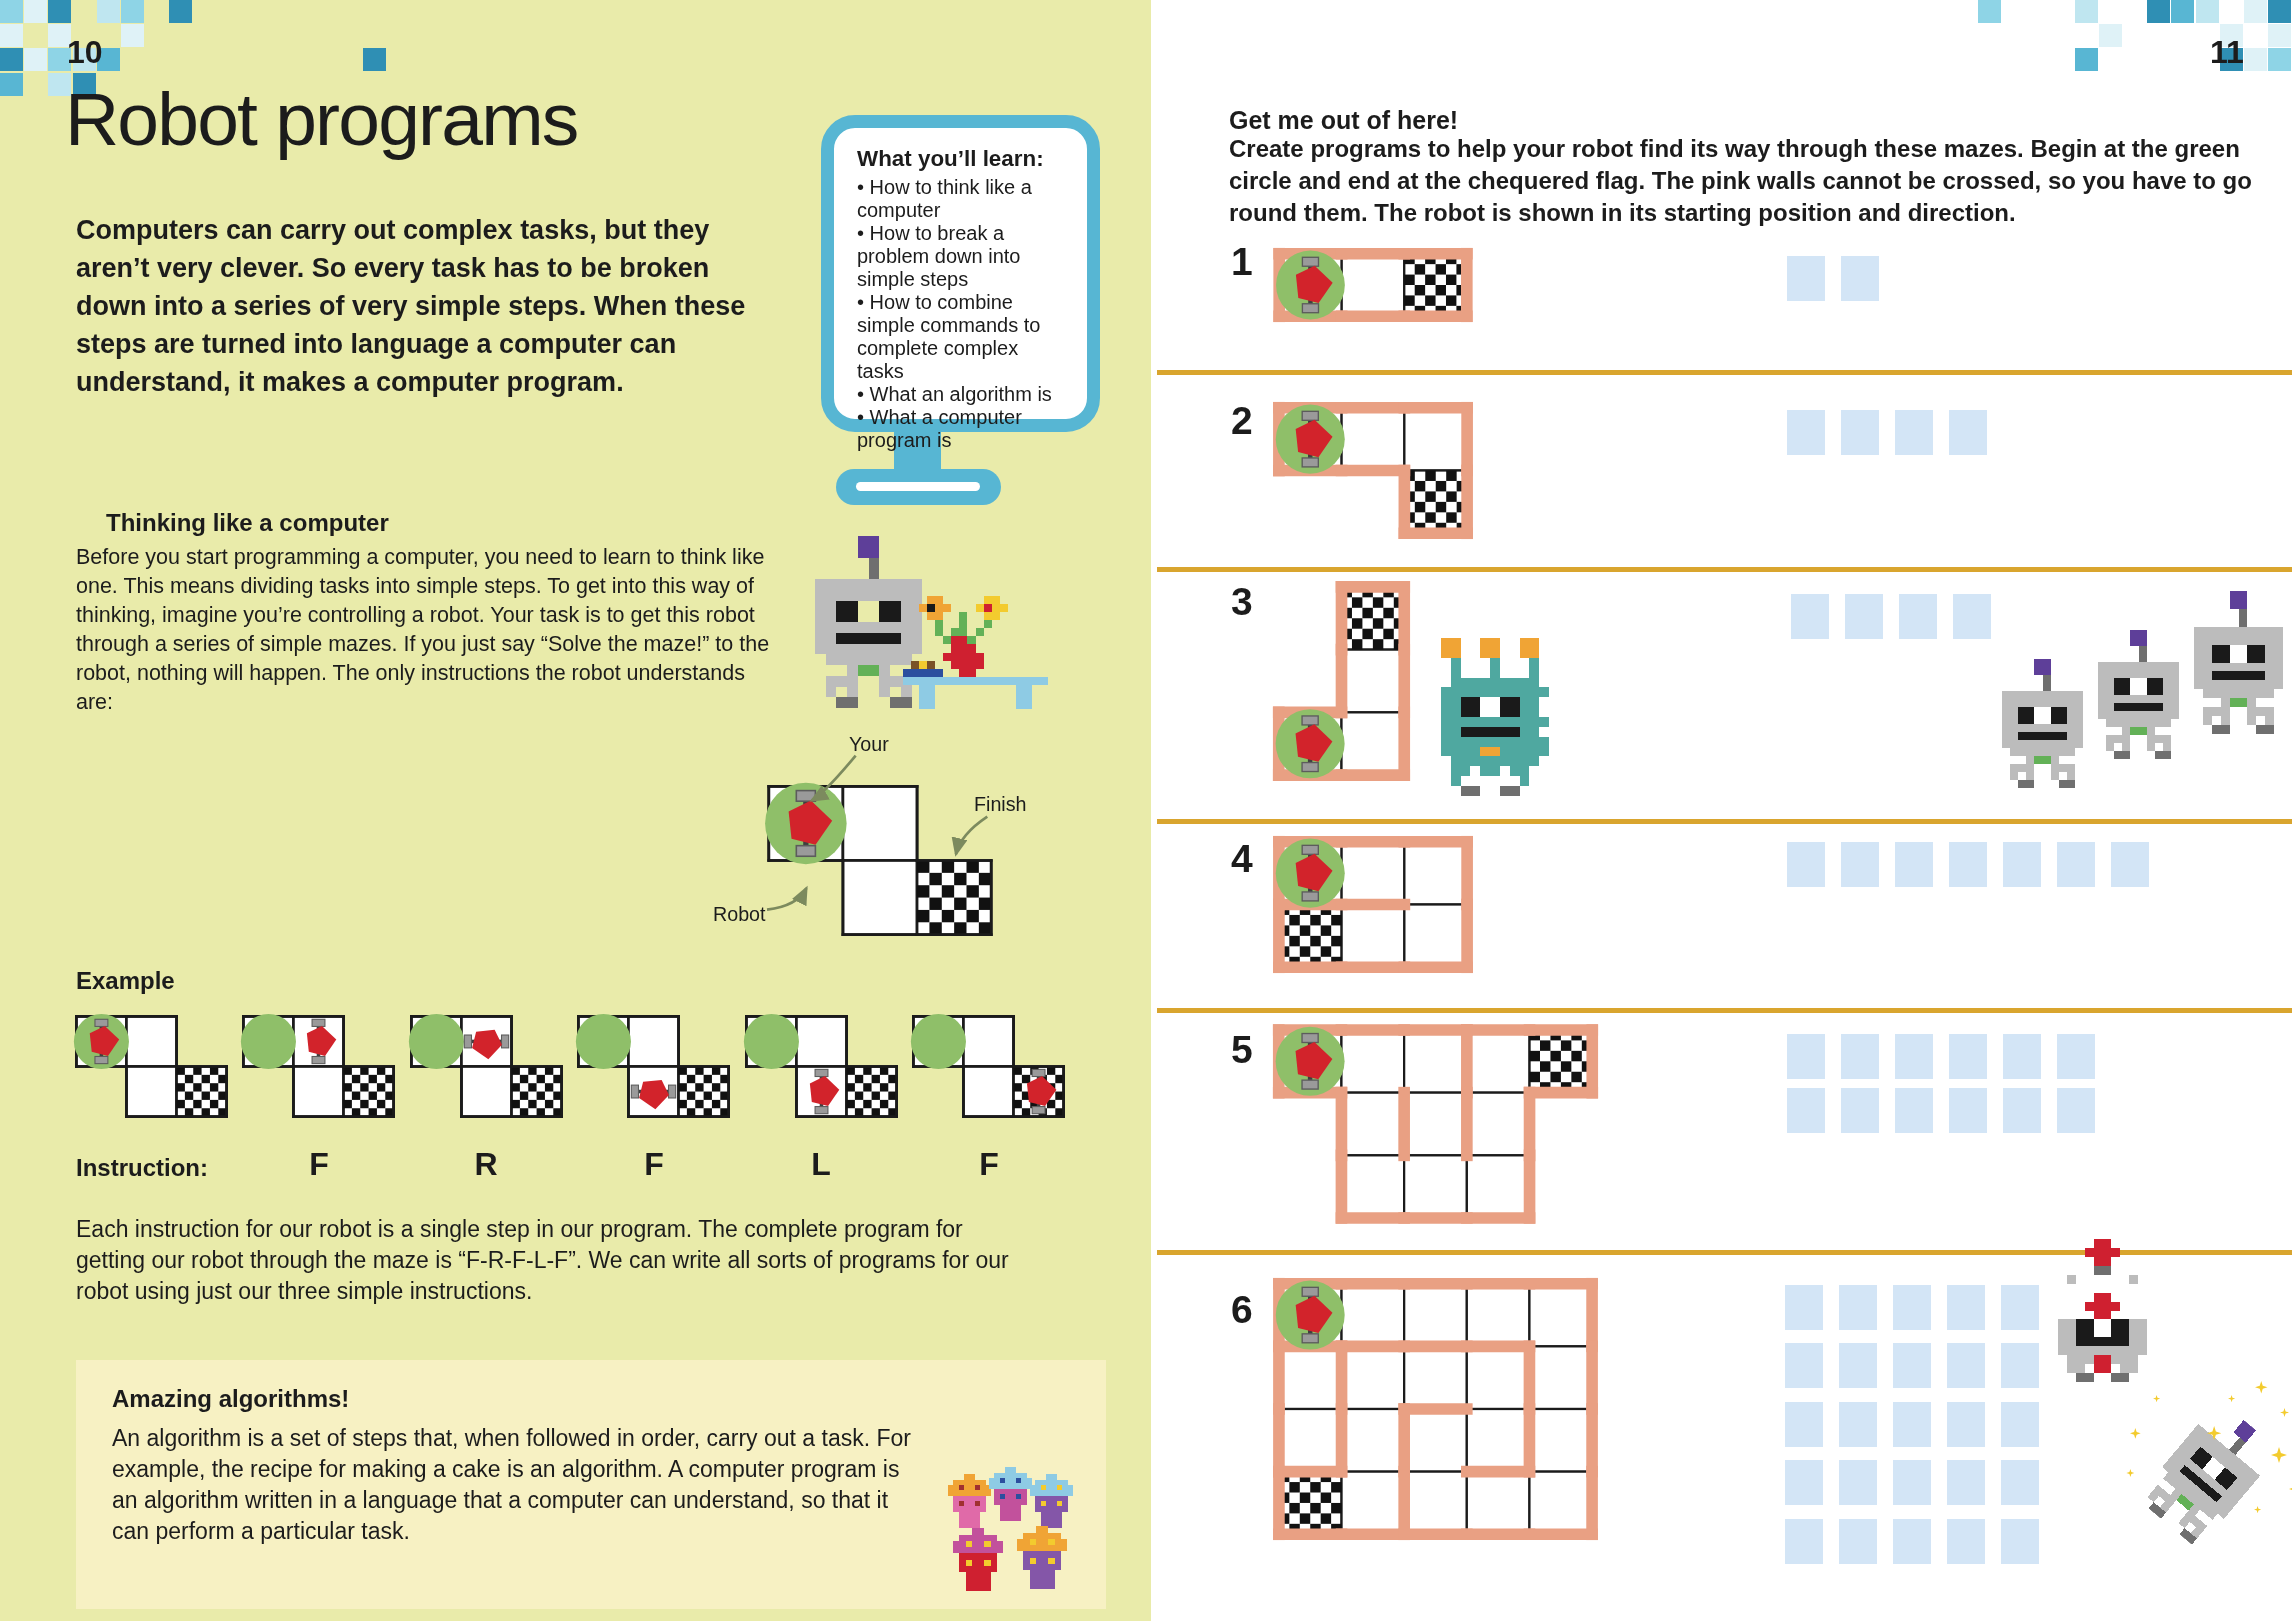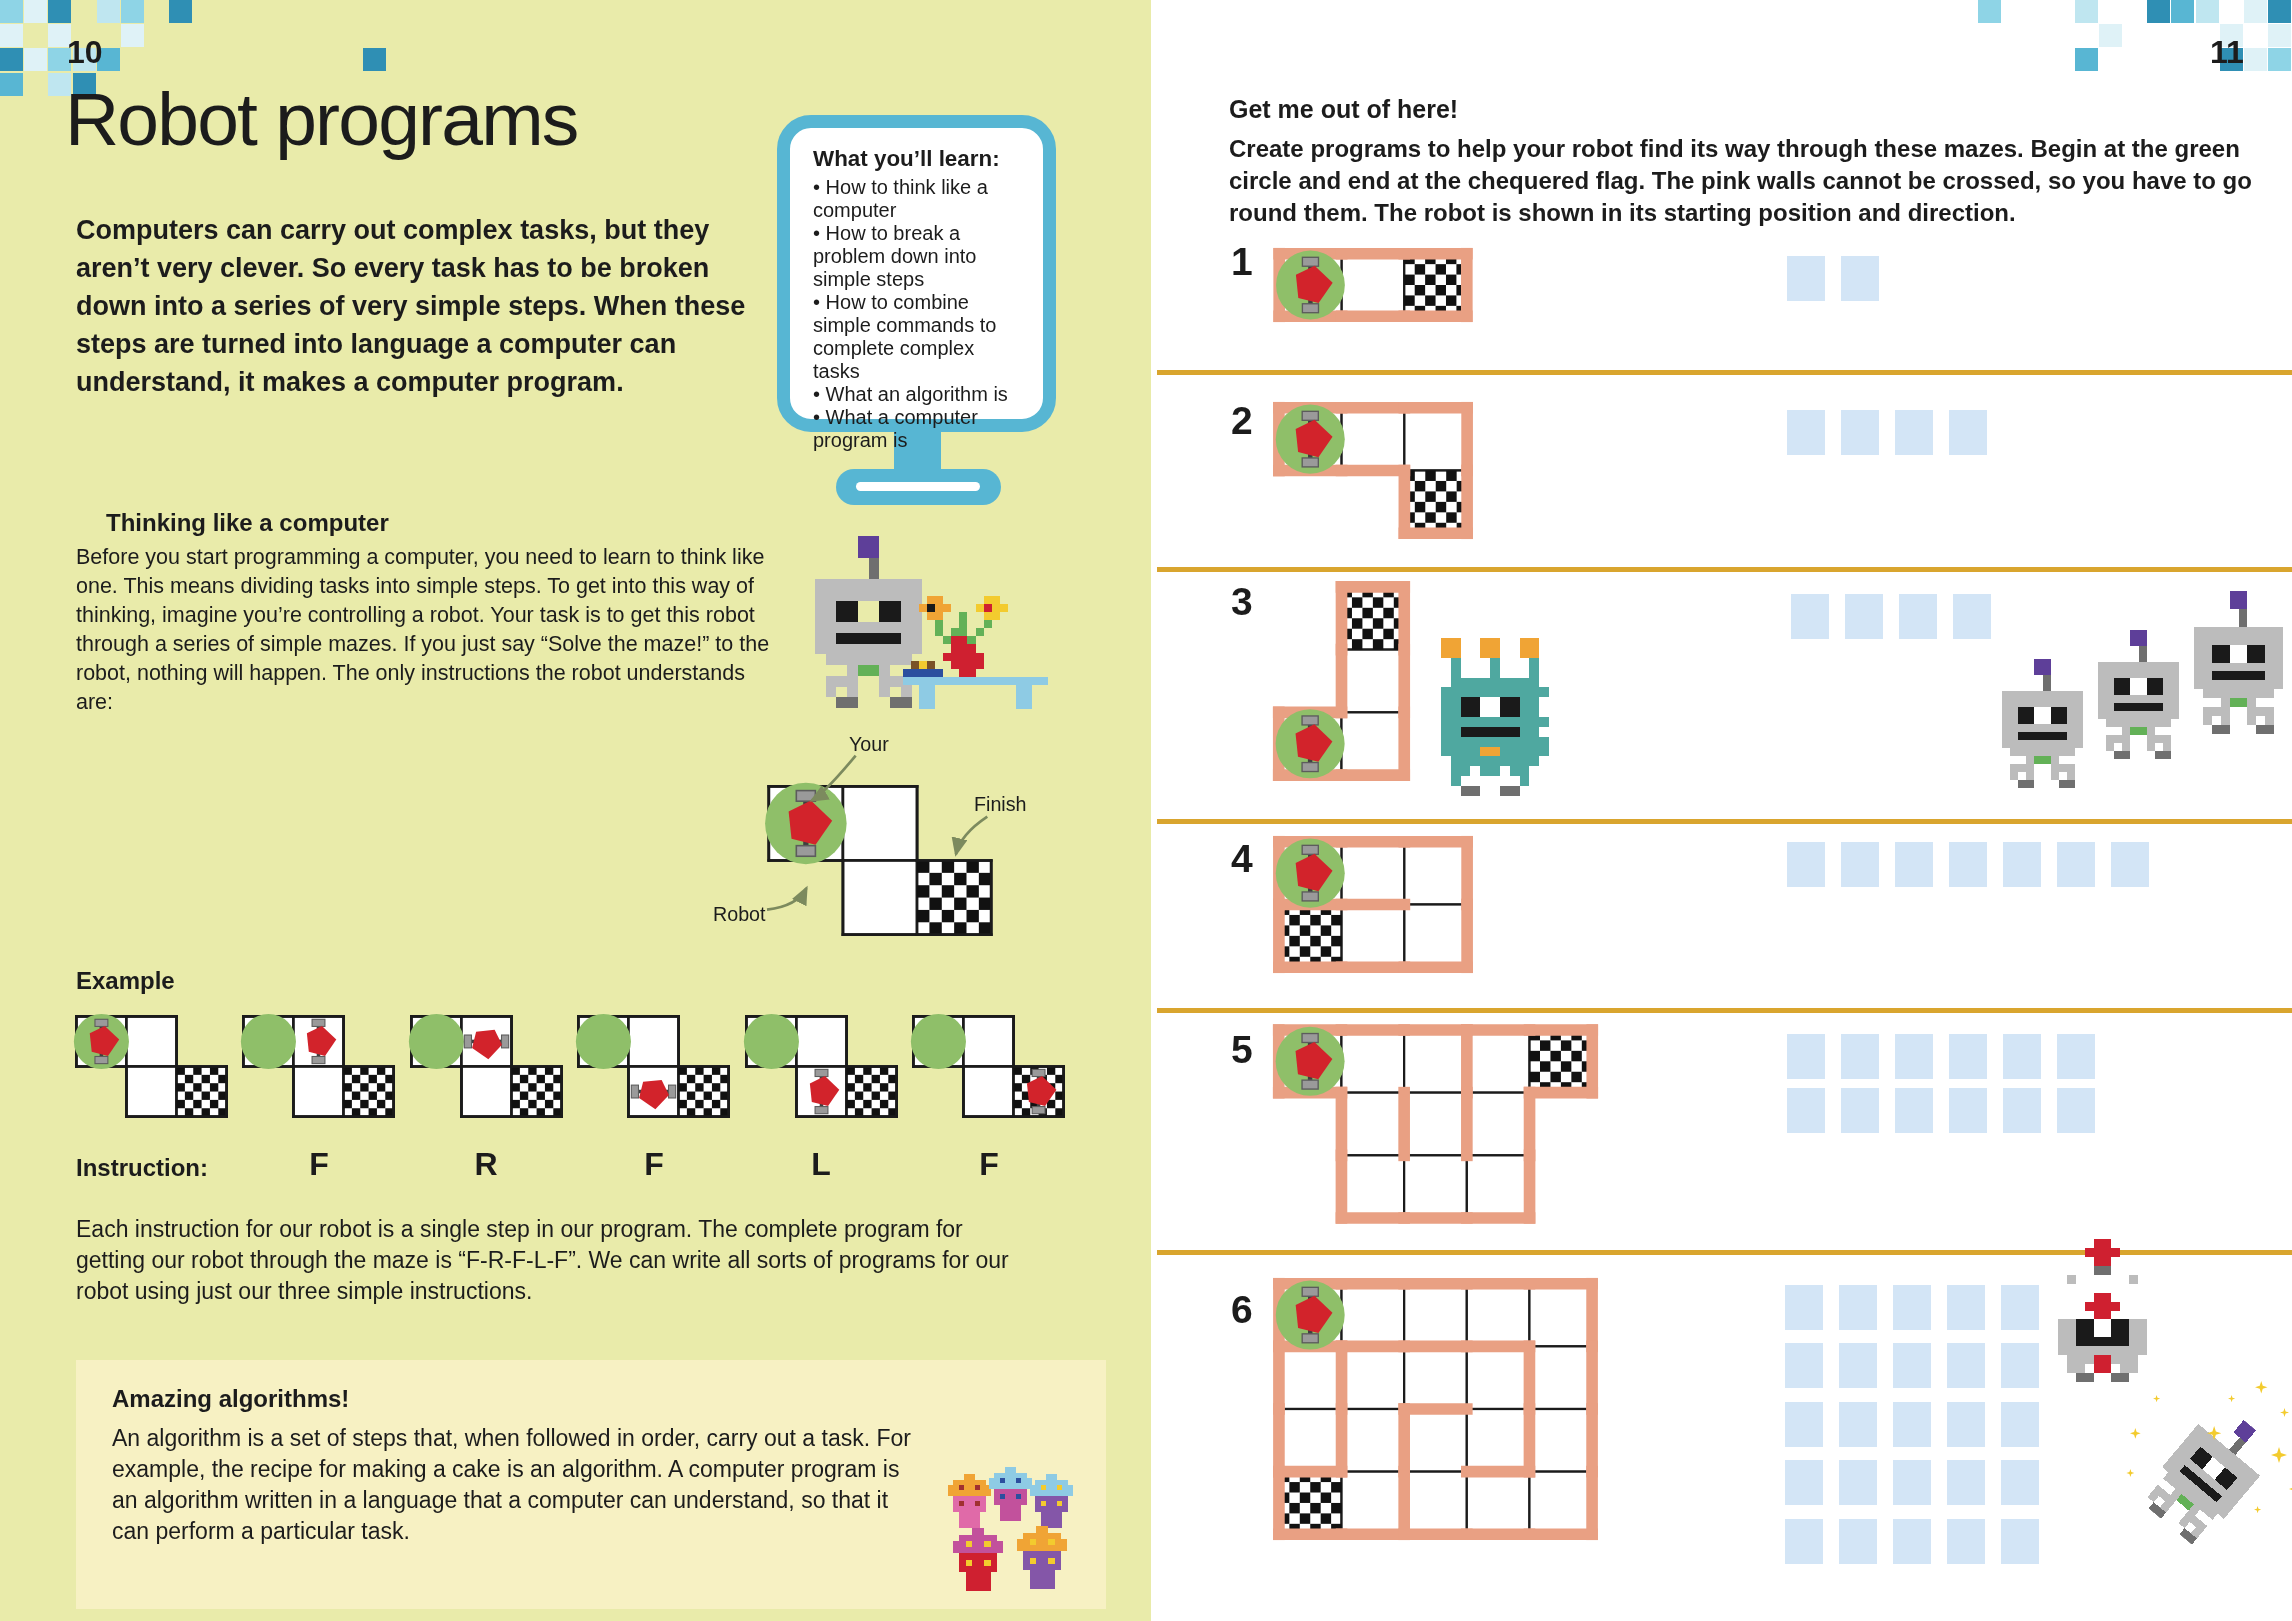--- a/index.html
+++ b/index.html
@@ -5,40 +5,40 @@
   html,body{margin:0;padding:0;background:#ffffff;}
   #stage{position:relative;width:2293px;height:1621px;overflow:hidden;
          font-family:"Liberation Sans",sans-serif;color:#1c1c1c;}
   .abs{position:absolute;}
   
   #left-page{position:absolute;left:0;top:0;width:1151px;height:1621px;background:#e9ebaa;}
   .pagenum{font-size:32px;font-weight:bold;z-index:5;}
   #title{font-size:75px;letter-spacing:-1.8px;line-height:1;}
   #intro{width:676px;font-size:27px;font-weight:bold;line-height:38px;}
   #monitor-screen{box-sizing:border-box;width:279px;height:317px;background:#fff;
-     border:13.4px solid #57b6d3;border-radius:34px;padding:18px 23px;}
+     border:13.4px solid #57b6d3;border-radius:34px;padding:18px 23px;margin-left:44px;}
   #monitor-screen h3{margin:0 0 3.6px 0;font-size:22.4px;}
   .learn-item{font-size:20px;line-height:23px;}
   #monitor-neck{width:47px;height:52px;background:#57b6d3;}
   #monitor-base{width:165px;height:36px;background:#57b6d3;border-radius:18px;}
   #monitor-slot{width:124px;height:9px;background:#fff;border-radius:4.5px;}
   .h-sec{font-size:24px;font-weight:bold;}
   #thinking-body{width:694px;font-size:21.5px;line-height:29px;}
   .rule-line{font-size:19px;line-height:26px;}
   #start-note{width:502px;font-size:24px;line-height:33px;}
   #program-para{width:949px;font-size:23px;line-height:31px;}
   #algo-box{width:1030px;height:249px;background:#f7f1c3;}
   #algo-box .h-sec{font-size:24px;}
   #algo-body{width:806px;font-size:23px;line-height:31px;}
   .dlabel{font-size:19.7px;color:#1c1c1c;}
   .mznum{font-size:39px;font-weight:bold;}
   .instr-letter{font-size:32px;font-weight:bold;transform:translateX(-50%);}
   #instr-label{font-size:24px;font-weight:bold;}
   
-  #right-head{font-size:25px;font-weight:bold;}
+  #right-head{font-size:25px;font-weight:bold;margin-top:11px;}
   #right-intro{width:1061px;font-size:24px;font-weight:bold;line-height:32px;}
   .gold-line{position:absolute;left:1157px;width:1136px;height:4.5px;background:#d9a52e;}
   .ansgrid{position:absolute;display:grid;}
   .ans{width:38px;height:45px;background:#d3e5f6;}
   .sprite{position:absolute;}
   svg{display:block;}
 </style>
 </head>
 <body>
 

